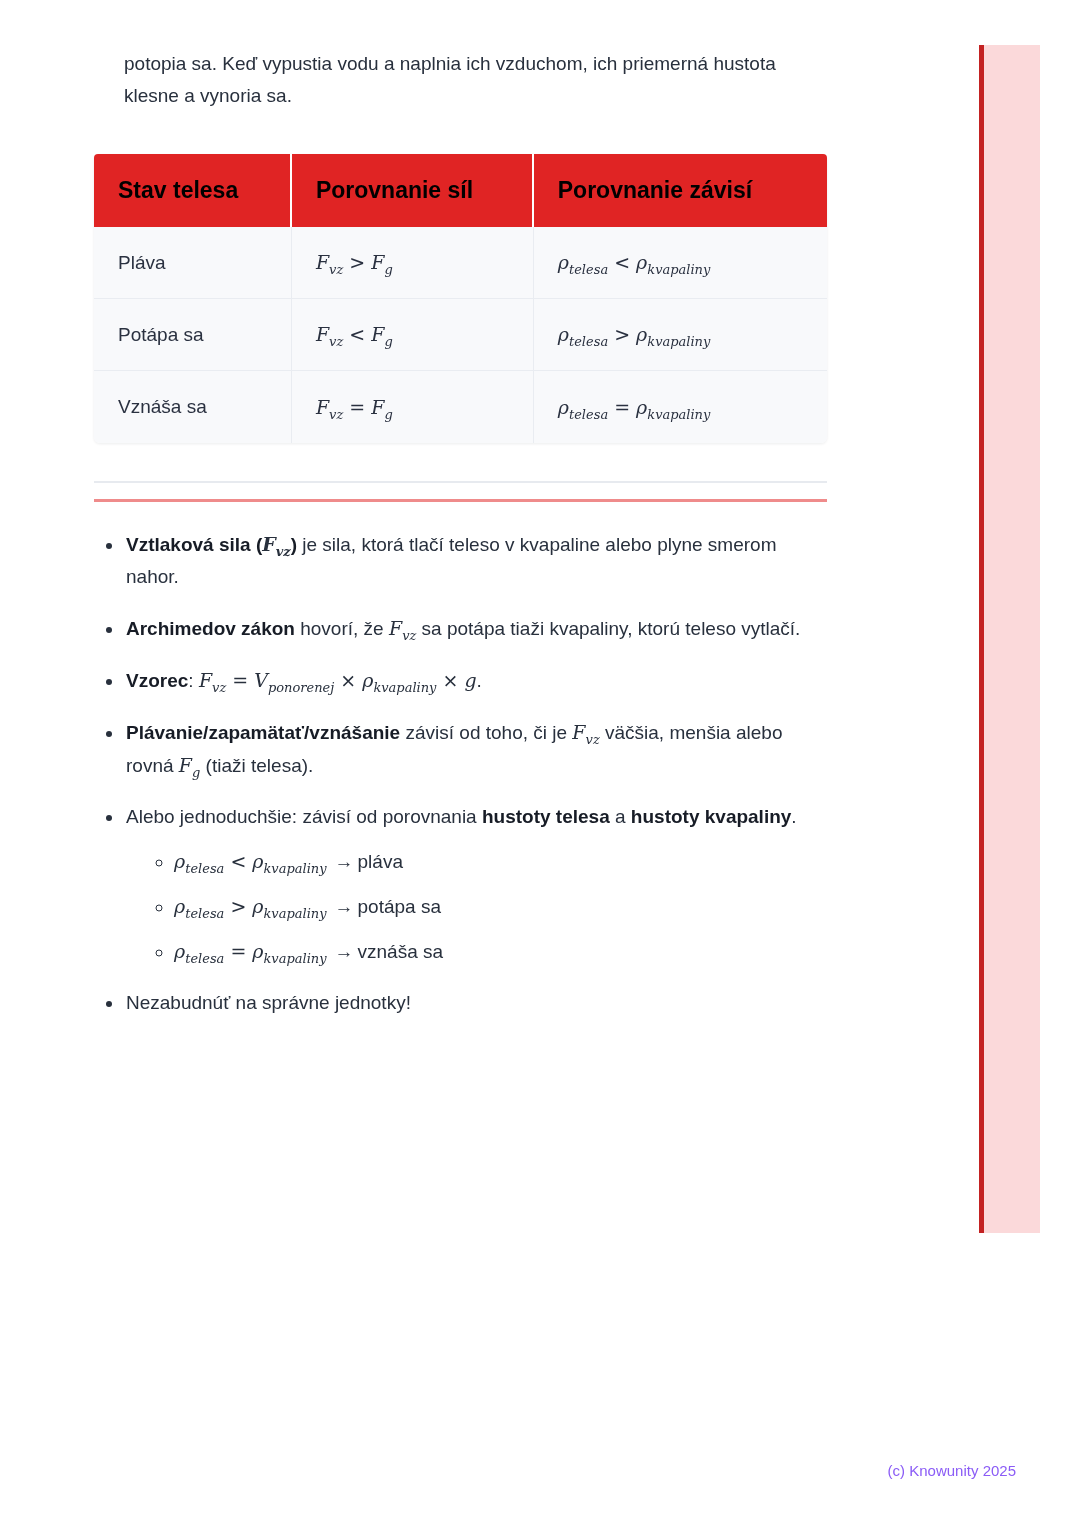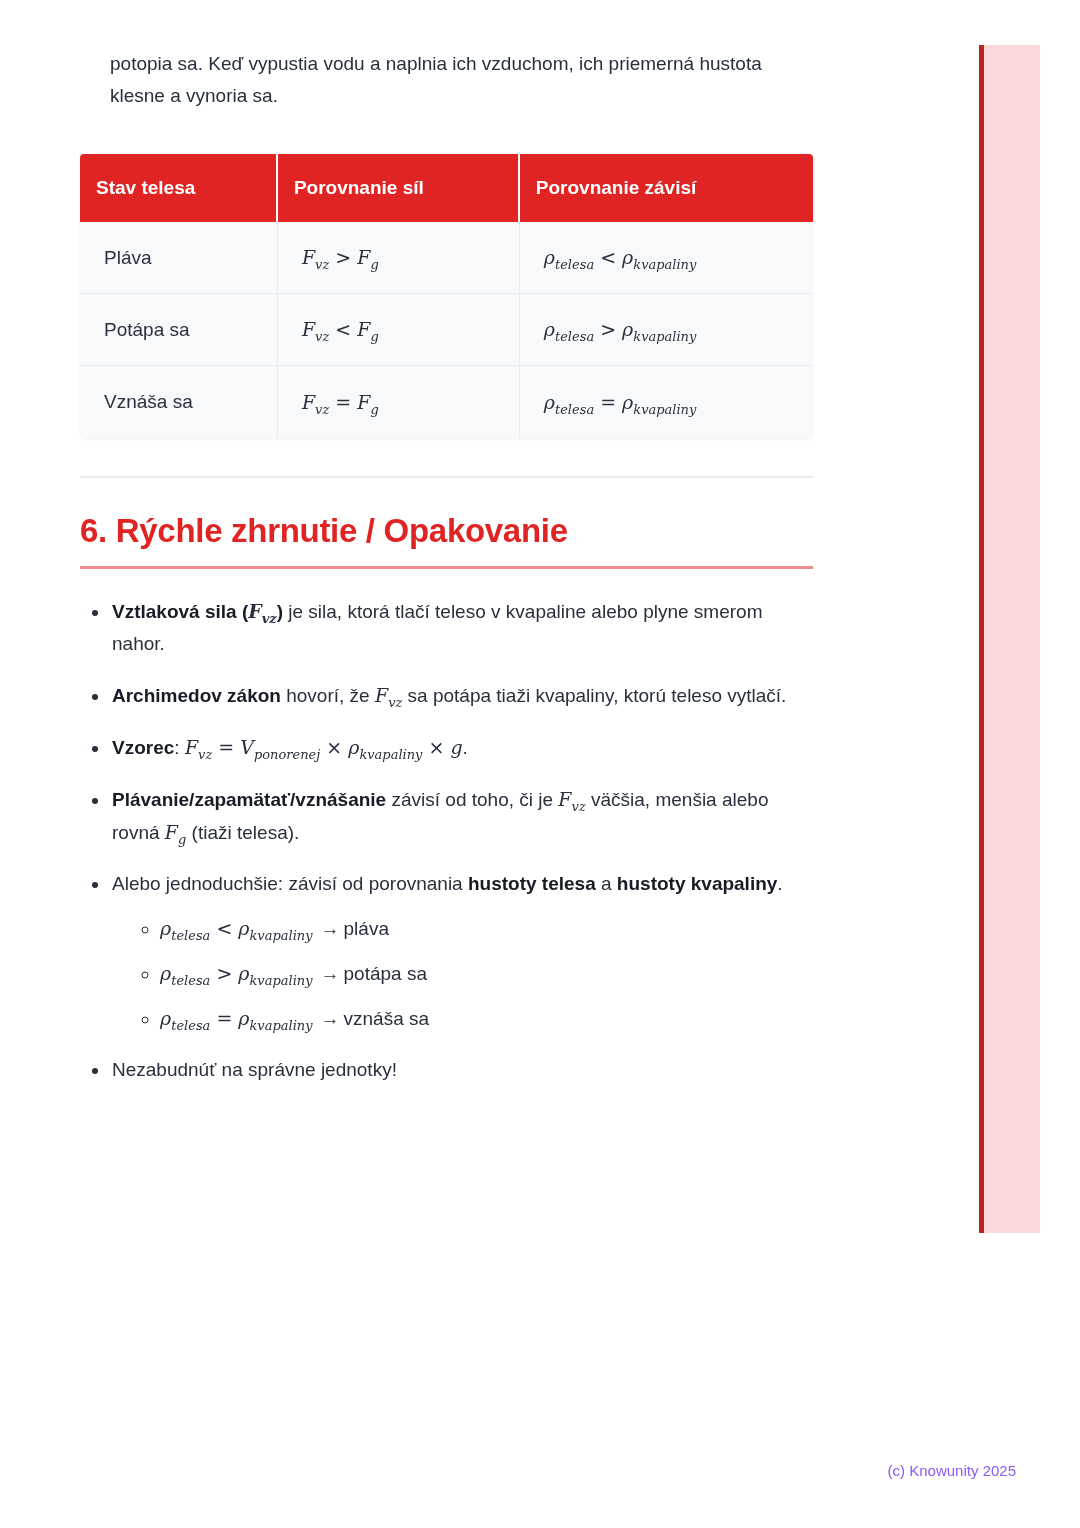--- a/index.html
+++ b/index.html
@@ -20,21 +20,21 @@
     top: 45px;
     right: 40px;
     width: 61px;
     height: 1188px;
     background: #fbd9da;
     border-left: 5px solid #c32222;
   }
 
   .content {
     position: absolute;
-    left: 80px;
+    left: 94px;
     top: 48px;
     width: 733px;
   }
 
   .intro-par {
     margin: 0 0 0 30px;
     width: 662px;
     font-size: 19px;
     line-height: 32px;
     color: #28303d;
@@ -44,25 +44,25 @@
   .state-table {
     width: 733px;
     margin-top: 42px;
     border-collapse: separate;
     border-spacing: 0;
     box-shadow: 0 1px 3px rgba(16,24,40,0.08);
     border-radius: 6px;
   }
   .state-table th {
     background: #e02424;
-    color: #ffffff;
-    font-size: 19px;
+    color: #000000;
+    font-size: 23px;
     font-weight: 700;
     text-align: left;
-    padding: 23px 16px;
+    padding: 23px 24px;
     border-right: 2px solid #ffffff;
   }
   .state-table th:first-child { border-top-left-radius: 4px; }
   .state-table th:last-child { border-right: none; border-top-right-radius: 4px; }
   .state-table th.c1 { width: 27%; }
   .state-table th.c2 { width: 33%; }
   .state-table th.c3 { width: 40%; }
   .state-table td {
     background: #f8f9fb;
     font-size: 19px;
@@ -175,21 +175,20 @@
         <tr>
           <td>Vznáša sa</td>
           <td><span class="math"><span>F</span><sub>vz</sub></span><span class="op">=</span><span class="math"><span>F</span><sub>g</sub></span></td>
           <td><span class="math"><span>ρ</span><sub>telesa</sub></span><span class="op">=</span><span class="math"><span>ρ</span><sub>kvapaliny</sub></span></td>
         </tr>
       </tbody>
     </table>
 
     <hr class="divider">
 
-    <h2 class="section-heading">6. Rýchle zhrnutie / Opakovanie</h2>
     <div class="heading-rule"></div>
 
 
     <ul class="bullets">
 
       <li><b>Vztlaková sila (</b><span class="math bmath"><span>F</span><sub>vz</sub></span><b>)</b><span> je sila, ktorá tlačí teleso v kvapaline alebo plyne smerom nahor.</span></li>
 
       <li><b>Archimedov zákon</b><span> hovorí, že </span><span class="math"><span>F</span><sub>vz</sub></span><span> sa potápa tiaži kvapaliny, ktorú teleso vytlačí.</span></li>
 
       <li><b>Vzorec</b><span>: </span><span class="math"><span>F</span><sub>vz</sub></span><span class="op">=</span><span class="math"><span>V</span><sub>ponorenej</sub></span><span class="op">×</span><span class="math"><span>ρ</span><sub>kvapaliny</sub></span><span class="op">×</span><span class="math">g</span><span>.</span></li>

